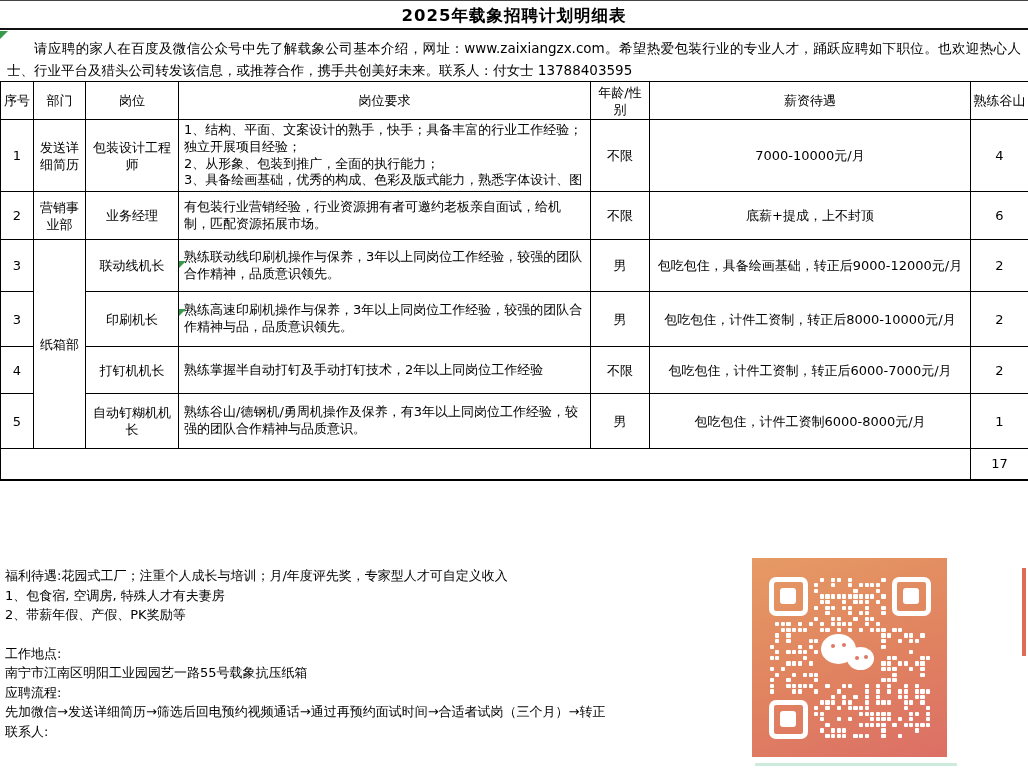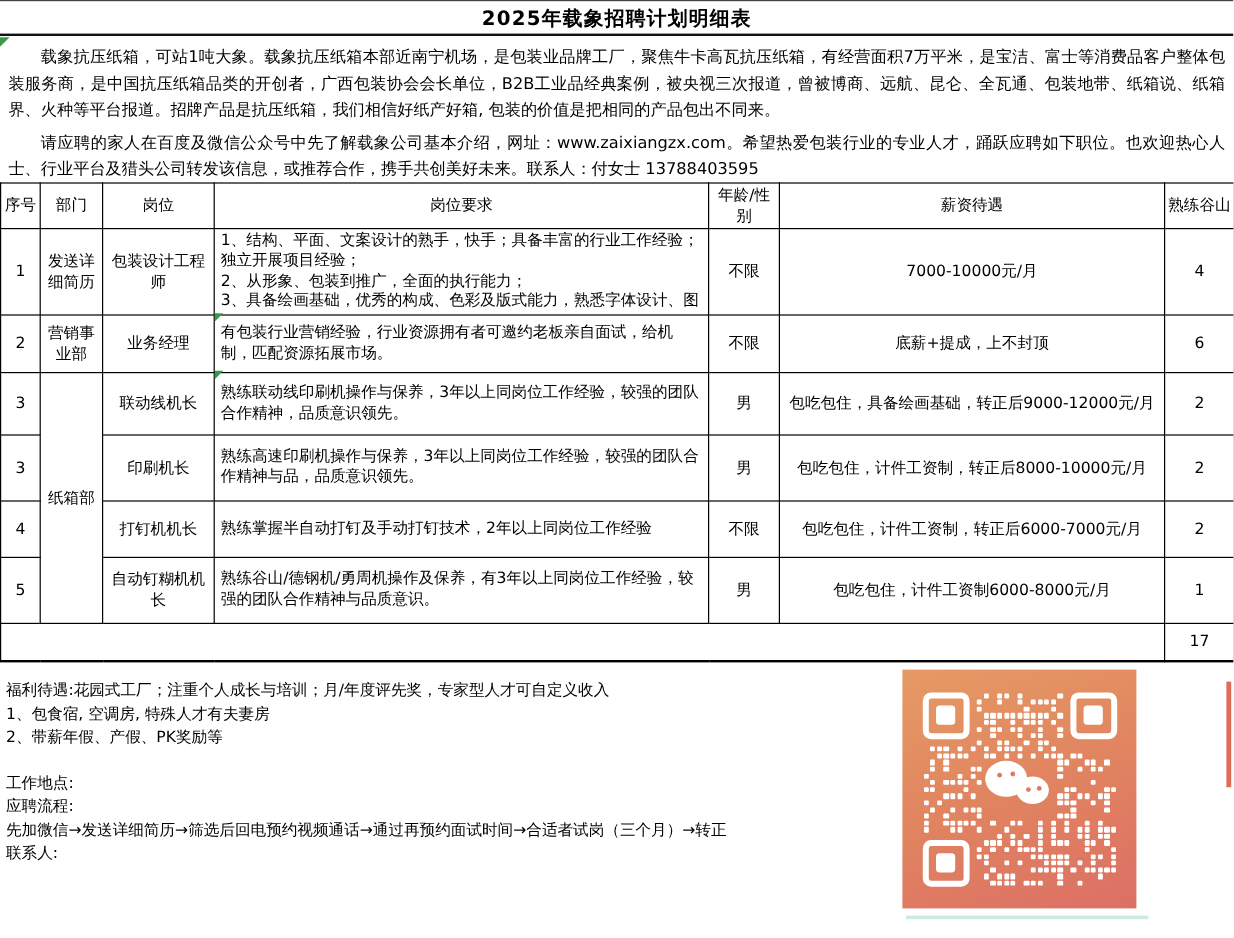--- a/index.html
+++ b/index.html
@@ -80,21 +80,20 @@
         background: #dd6b57; }
 </style>
 </head>
 <body>
 
 <div class="page">
 
   <div class="title-bar">2025年载象招聘计划明细表</div>
 
   <div class="intro">
-    <p>载象抗压纸箱，可站1吨大象。载象抗压纸箱本部近南宁机场，是包装业品牌工厂，聚焦牛卡高瓦抗压纸箱，有经营面积7万平米，是宝洁、富士等消费品客户整体包装服务商，是中国抗压纸箱品类的开创者，广西包装协会会长单位，B2B工业品经典案例，被央视三次报道，曾被博商、远航、昆仑、全瓦通、包装地带、纸箱说、纸箱界、火种等平台报道。招牌产品是抗压纸箱，我们相信好纸产好箱, 包装的价值是把相同的产品包出不同来。</p>
     <p>请应聘的家人在百度及微信公众号中先了解载象公司基本介绍，网址：www.zaixiangzx.com。希望热爱包装行业的专业人才，踊跃应聘如下职位。也欢迎热心人士、行业平台及猎头公司转发该信息，或推荐合作，携手共创美好未来。联系人：付女士 13788403595</p>
   </div>
 
   <table class="plan">
     <colgroup>
       <col style="width:33px">
         <col style="width:52px">
         <col style="width:93px">
       <col style="width:412px">
         <col style="width:59px">
@@ -170,20 +169,21 @@
     </tr>
   </tbody>
     </table>
 
   <div class="footer-text">
     <div>福利待遇:花园式工厂；注重个人成长与培训；月/年度评先奖，专家型人才可自定义收入</div>
     <div>1、包食宿, 空调房, 特殊人才有夫妻房</div>
     <div>2、带薪年假、产假、PK奖励等</div>
     <div class="spacer"></div>
     <div>工作地点:</div>
+    <div>南宁市江南区明阳工业园园艺一路55号载象抗压纸箱</div>
     <div>应聘流程:</div>
     <div>先加微信→发送详细简历→筛选后回电预约视频通话→通过再预约面试时间→合适者试岗（三个月）→转正</div>
     <div>联系人:</div>
   </div>
 
   <div class="qr-block">
     <div class="qr-grid">
       <div class="fp tl"></div>
       <div class="fp tr"></div>
       <div class="fp bl"></div>

